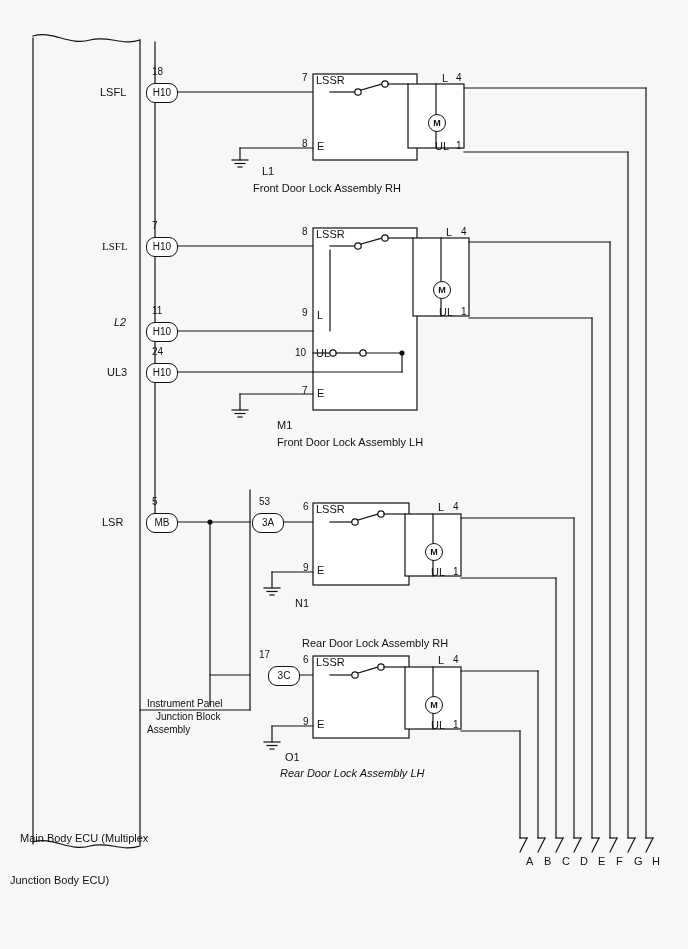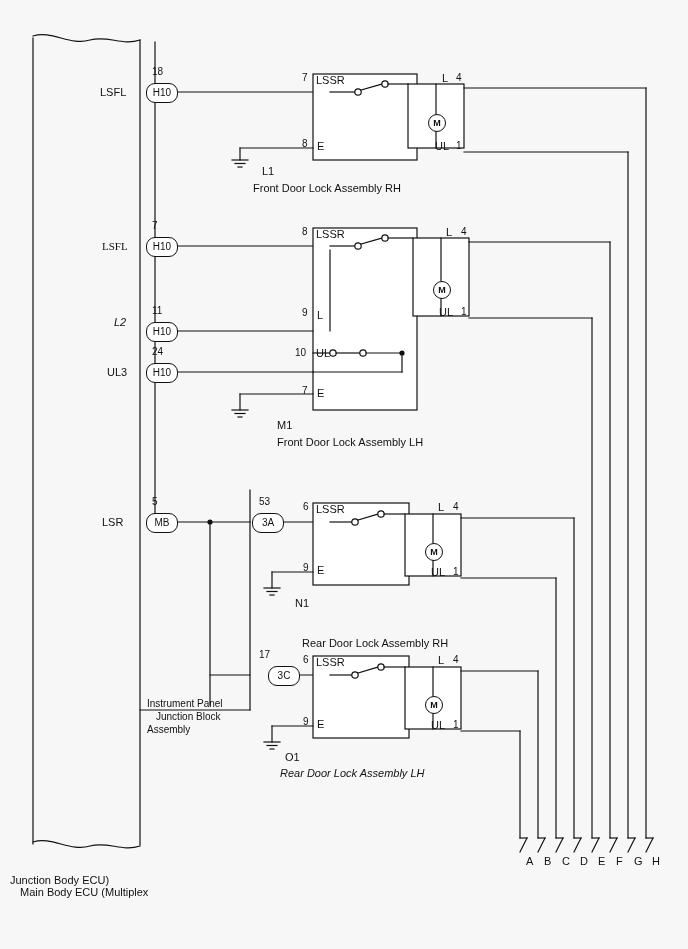--- a/index.html
+++ b/index.html
@@ -239,21 +239,21 @@
   <div class="pin" style="left:303px;top:716px;">9</div>
   <div class="lbl" style="left:317px;top:718px;">E</div>
   <div class="lbl" style="left:438px;top:654px;">L</div>
   <div class="pin" style="left:453px;top:654px;">4</div>
   <div class="lbl" style="left:431px;top:719px;">UL</div>
   <div class="pin" style="left:453px;top:719px;">1</div>
   <div class="motor" style="left:425px;top:696px;">M</div>
   <div class="lbl" style="left:285px;top:751px;">O1</div>
   <div class="lbl" style="left:280px;top:767px;font-style:italic;">Rear Door Lock Assembly LH</div>
 
-  <div class="lbl" style="left:10px;top:886px;padding-left:10px;">Main Body ECU (Multiplex</div>
+  <div class="lbl" style="left:10px;top:832px;padding-left:10px;">Main Body ECU (Multiplex</div>
   <div class="lbl" style="left:10px;top:874px;">Junction Body ECU)</div>
 
   <div class="lbl" style="left:526px;top:855px;">A</div>
   <div class="lbl" style="left:544px;top:855px;">B</div>
   <div class="lbl" style="left:562px;top:855px;">C</div>
   <div class="lbl" style="left:580px;top:855px;">D</div>
   <div class="lbl" style="left:598px;top:855px;">E</div>
   <div class="lbl" style="left:616px;top:855px;">F</div>
   <div class="lbl" style="left:634px;top:855px;">G</div>
   <div class="lbl" style="left:652px;top:855px;">H</div>

